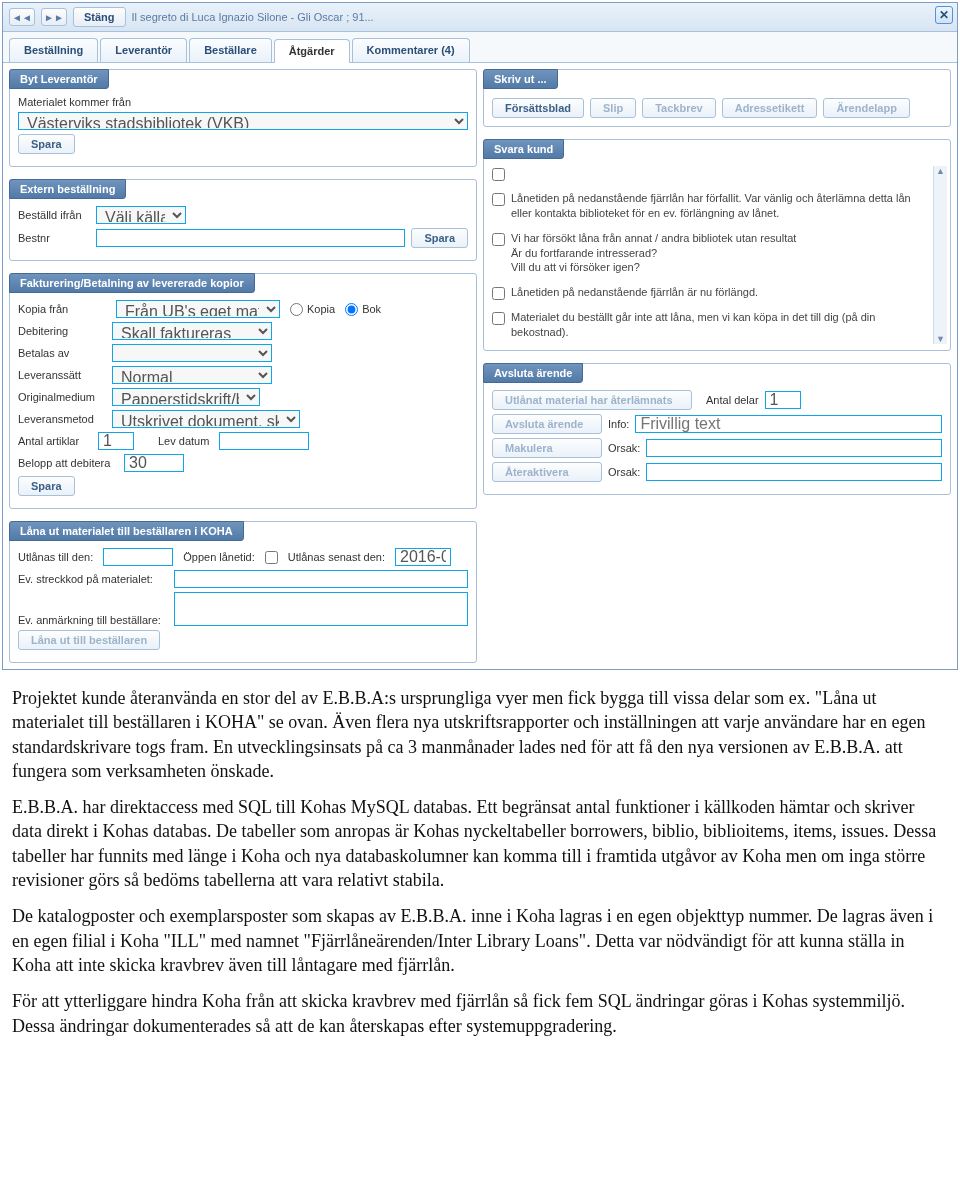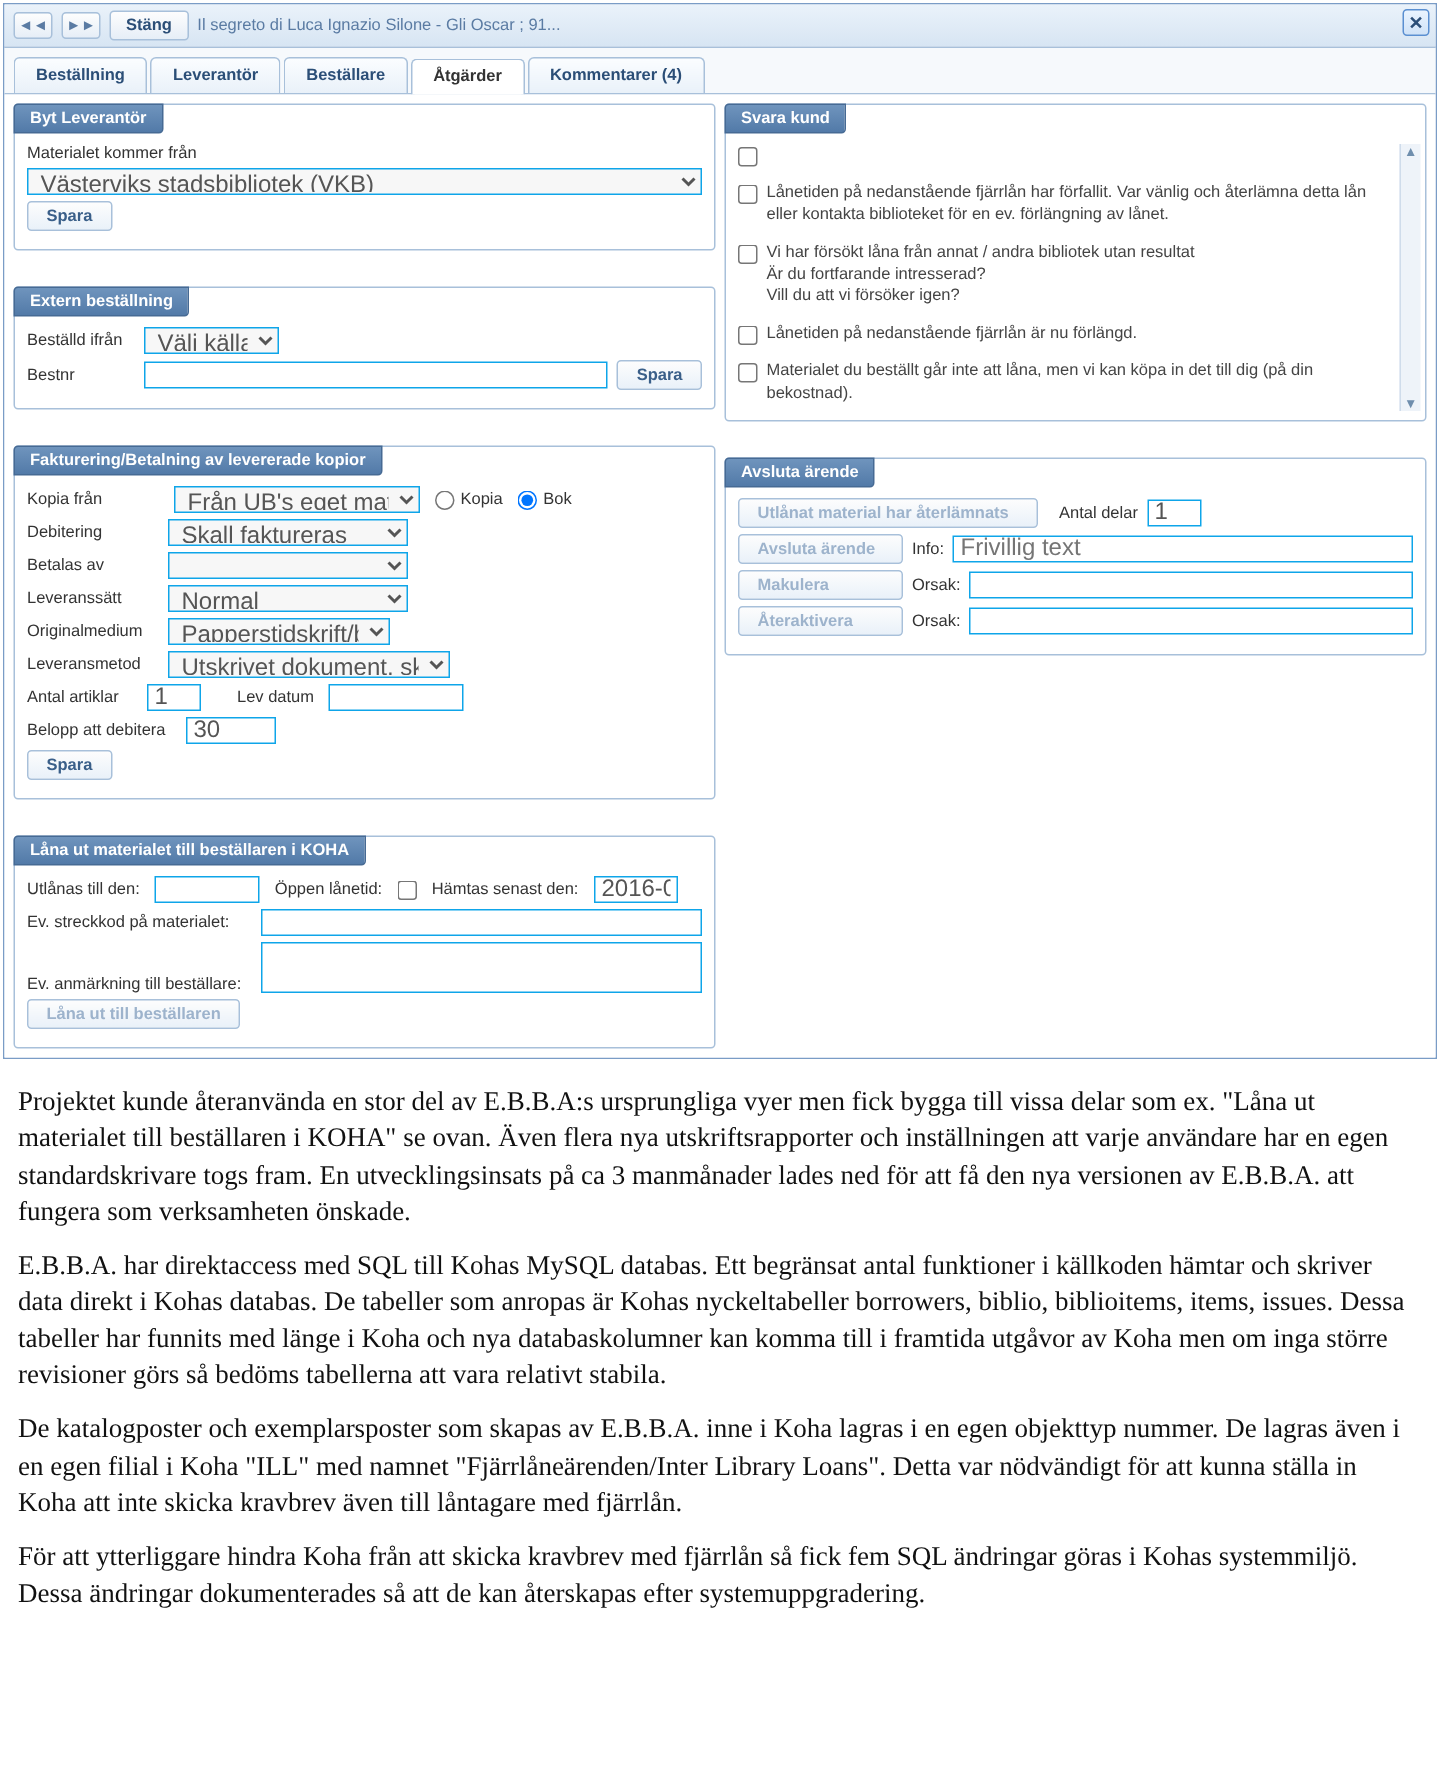--- a/index.html
+++ b/index.html
@@ -7,21 +7,21 @@
   .app-window { border: 1px solid #7a9cc6; margin: 2px; background:#fdfdfd; }
   .title-bar { background: linear-gradient(#eaf2fa,#d7e5f3); border-bottom: 1px solid #a8c0da; padding: 4px 6px; display:flex; align-items:center; gap:6px; position:relative;}
   .title-bar .nav-btn { display:inline-flex; align-items:center; justify-content:center; width:26px; height:18px; border:1px solid #a8c0da; border-radius:3px; background:linear-gradient(#fdfdfd,#e6eef7); color:#5a7ba3; font-size:10px; }
   .title-bar .close-btn { display:inline-flex; align-items:center; padding:2px 10px; height:20px; border:1px solid #a8c0da; border-radius:3px; background:linear-gradient(#fdfdfd,#e6eef7); color:#2b4e77; font-weight:bold; font-size:11px;}
   .title-bar .title-text { color:#5a7ba3; font-size:11px; white-space:nowrap; overflow:hidden; text-overflow:ellipsis;}
   .win-close { position:absolute; right:4px; top:3px; width:18px; height:18px; border:1px solid #5a8fd1; border-radius:3px; background:linear-gradient(#eaf4ff,#cfe2f7); display:flex; align-items:center; justify-content:center; color:#2b4e77; font-weight:bold; font-size:12px;}
   .tabbar { display:flex; gap:0; padding: 6px 6px 0 6px; background:#f6f9fc; border-bottom:1px solid #a8c0da;}
   .tab { padding:5px 14px 6px; border:1px solid #a8c0da; border-bottom:none; background:linear-gradient(#fbfdff,#e9f1f9); color:#2b4e77; font-size:11px; border-radius:4px 4px 0 0; margin-right:2px; font-weight:bold;}
   .tab.active { background:#fff; color:#333; position:relative; top:1px;}
   .content { display:flex; gap:6px; padding:6px; background:#fff;}
-  .col { flex:1; display:flex; flex-direction:column; gap:24px;}
+  .col { flex:1; display:flex; flex-direction:column; gap:12px;}
   fieldset.panel { border:1px solid #a8c0da; border-radius:3px; padding:26px 8px 8px 8px; position:relative;}
   fieldset.panel > legend.tag {
     position:absolute; top:-1px; left:-1px; padding:3px 10px; font-size:11px; font-weight:bold; color:#fff;
     background:linear-gradient(#6f94bd,#527aa8); border:1px solid #466a94; border-radius:3px 0 3px 0;
   }
   .row { display:flex; align-items:center; gap:6px; margin-bottom:4px; font-size:11px; color:#333;}
   .label { color:#333; font-size:11px; min-width:88px;}
   select, input[type=text], textarea {
     font-size:16px; border:1px solid #0ea5e9; padding:1px 4px; background:#fff; color:#555;
   }
@@ -150,40 +150,50 @@
           </div>
       </fieldset>
 
       <fieldset class="panel">
         <legend class="tag">Låna ut materialet till beställaren i KOHA</legend>
         <div class="row inline-gap">
           <span class="mini">Utlånas till den:</span>
           <input type="text" style="width: 70px;">
           <span class="mini">Öppen lånetid:</span>
           <input type="checkbox" style="">
-          <span class="mini">Hämtas senast den:</span>
+          <span class="mini">Utlånas senast den:</span>
           <input type="text" style="width: 56px;" value="2016-01-26">
         </div>
         <div class="row">
           <span class="mini" style="min-width:150px">Ev. streckkod på materialet:</span>
           <input type="text" style="flex: 1 1 0%;">
         </div>
         <div class="row" style="align-items:flex-end">
           <span class="mini" style="min-width:150px">Ev. anmärkning till beställare:</span>
           <textarea style="flex: 1 1 0%;"></textarea>
         </div>
         <div class="row">
             <span class="btn ghost">Låna ut till beställaren</span>
           </div>
       </fieldset>
 
     </div>
 
     <div class="col">
 
+      <fieldset class="panel">
+        <legend class="tag">Skriv ut ...</legend>
+        <div class="btn-row" style="margin-top:2px">
+          <span class="btn">Försättsblad</span>
+          <span class="btn ghost">Slip</span>
+          <span class="btn ghost">Tackbrev</span>
+          <span class="btn ghost">Adressetikett</span>
+          <span class="btn ghost">Ärendelapp</span>
+        </div>
+      </fieldset>
 
       <fieldset class="panel" style="padding-right:22px">
         <legend class="tag">Svara kund</legend>
         <div class="scrollhint"></div>
         <div class="chk-item">
             <input type="checkbox" style="">
           </div>
         <div class="chk-item">
             <input type="checkbox" style="">
             <span class="txt">Lånetiden på nedanstående fjärrlån har förfallit. Var vänlig och återlämna detta lån eller kontakta biblioteket för en ev. förlängning av lånet.</span>

